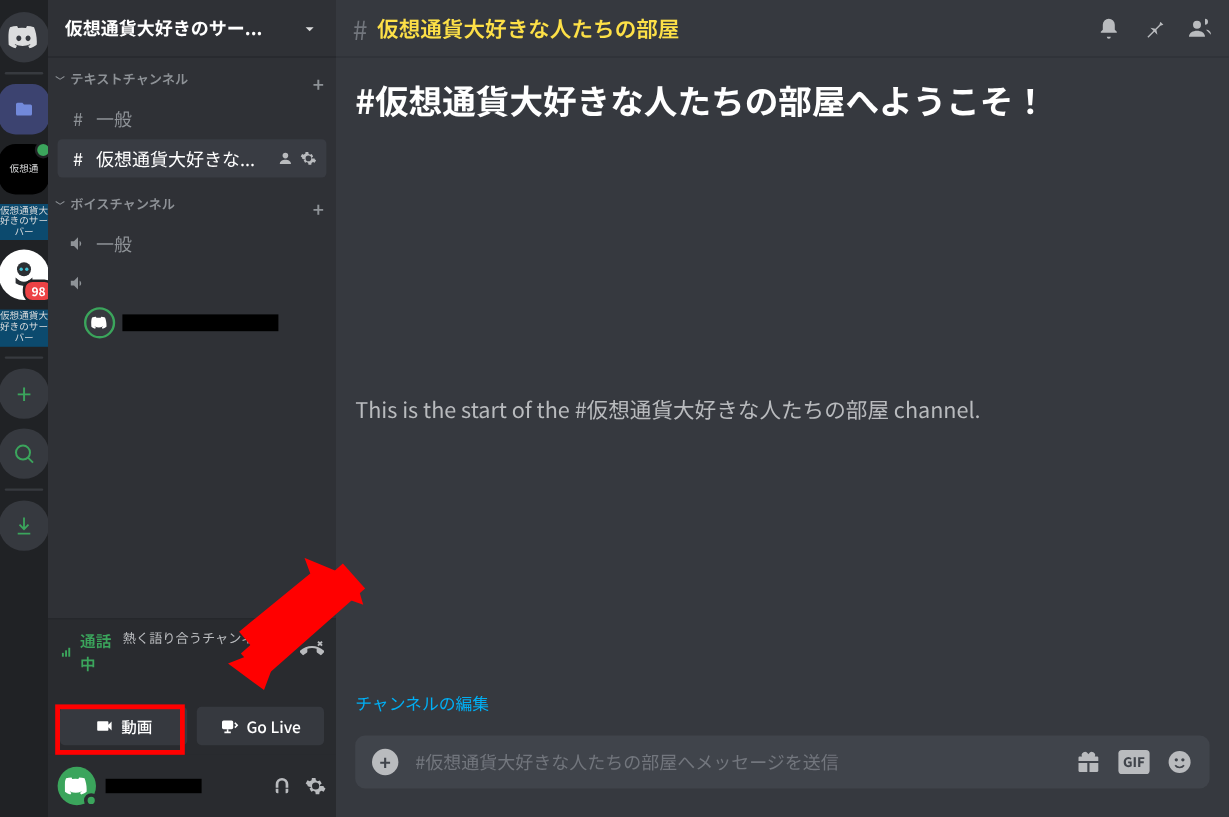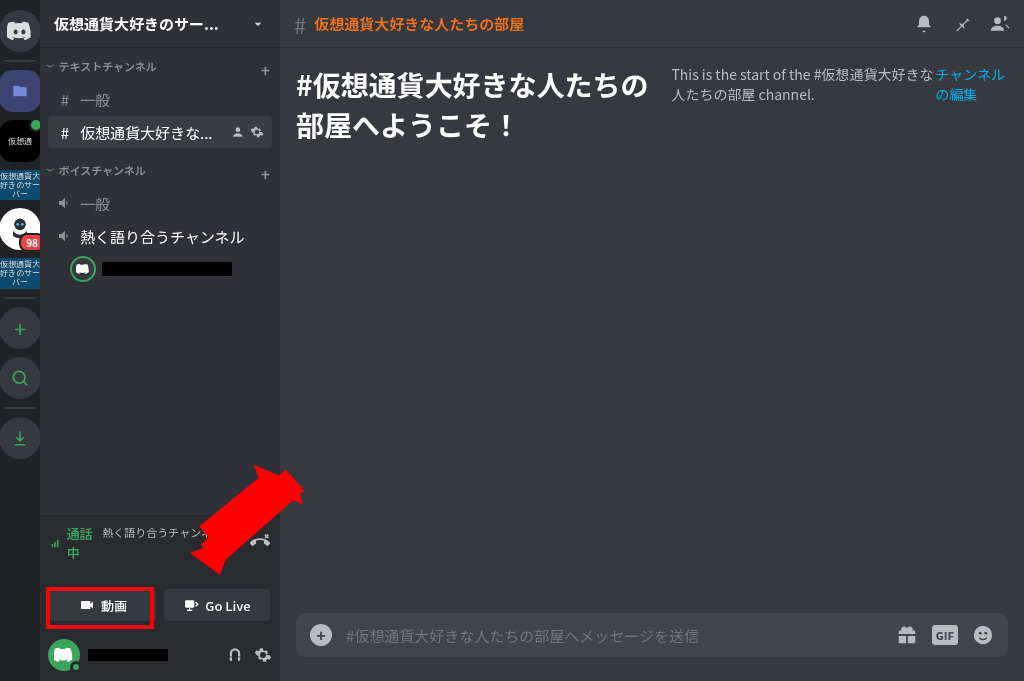--- a/index.html
+++ b/index.html
@@ -63,27 +63,27 @@
 .user-avatar .status-dot { position: absolute; bottom: -2px; right: -2px; width: 12px; height: 12px; background: #3ba55c; border: 3px solid #292b2f; border-radius: 50%; }
 .user-info { flex: 1; }
 .user-info-bar { height: 12px; width: 80px; background: #000; }
 .user-actions { display: flex; gap: 10px; color: #b9bbbe; }
 .user-actions > div { cursor: pointer; }
 
 
 .main { flex: 1; display: flex; flex-direction: column; background: #36393f; }
 .main-header { height: 48px; display: flex; align-items: center; padding: 0 14px; border-bottom: 1px solid #2e3035; }
 .main-header .hash { color: #72767d; font-size: 22px; margin-right: 8px; }
-.main-header .title { font-weight: 600; color: #f97316; font-size: 15px; flex: 1; }
+.main-header .title { font-weight: 600; color: #fde047; font-size: 18px; flex: 1; }
 .main-header .toolbar { display: flex; gap: 18px; color: #b9bbbe; }
 .main-header .toolbar > div { cursor: pointer; }
 
-.chat-body { flex: 1; display: flex; flex-direction: row; justify-content: flex-end; padding: 16px; }
+.chat-body { flex: 1; display: flex; flex-direction: column; justify-content: space-between; padding: 16px; }
 .welcome-title { font-size: 28px; font-weight: 700; color: #fff; margin-bottom: 6px; }
-.welcome-sub { color: #b9bbbe; font-size: 14px; margin-bottom: 6px; }
+.welcome-sub { color: #b9bbbe; font-size: 18px; margin-bottom: 6px; }
 .welcome-link { color: #00aff4; font-size: 14px; cursor: pointer; }
 
 .chat-input-wrap { padding: 0 16px 24px; }
 .chat-input { background: #40444b; border-radius: 8px; height: 44px; display: flex; align-items: center; padding: 0 14px; gap: 14px; }
 .chat-input .plus { width: 22px; height: 22px; background: #b9bbbe; border-radius: 50%; display: flex; align-items: center; justify-content: center; color: #40444b; font-weight: 700; cursor: pointer; }
 .chat-input .placeholder { flex: 1; color: #72767d; font-size: 15px; }
 .chat-input .input-actions { display: flex; gap: 14px; color: #b9bbbe; align-items: center; }
 .chat-input .input-actions > div { cursor: pointer; }
 .gif-badge { background: #b9bbbe; color: #40444b; font-size: 11px; font-weight: 800; padding: 2px 4px; border-radius: 3px; }
 
@@ -181,21 +181,20 @@
           </svg>
       </span>
       <span class="name">一般</span>
     </div>
     <div class="channel-item" style="color:#fff">
       <span class="icon">
         <svg width="16" height="16" viewBox="0 0 24 24" fill="#8e9297">
             <path d="M3 9v6h4l5 5V4L7 9H3zm13 3a4 4 0 00-2-3.5v7A4 4 0 0016 12z"></path>
           </svg>
       </span>
-      <span class="name">熱く語り合うチャンネル</span>
     </div>
     <div class="voice-user">
       <div class="voice-avatar">
         <div class="ring"></div>
         <svg viewBox="0 0 28 20">
             <path d="M23.02 1.05A26 26 0 0 0 16.66 0c-.28.5-.6 1.17-.83 1.7a24 24 0 0 0-7.17 0A18 18 0 0 0 7.83 0 26 26 0 0 0 1.47 1.05C-1 6.4-.3 11.6.05 16.7c2.18 1.6 4.3 2.58 6.36 3.22.5-.68.96-1.4 1.35-2.17-.74-.28-1.45-.62-2.13-1.02.18-.13.35-.27.52-.4 4.3 2 8.9 2 13.17 0 .17.14.34.27.52.4-.68.4-1.4.75-2.14 1.03.4.76.85 1.5 1.35 2.17 2.07-.64 4.18-1.6 6.36-3.22.47-5.95-.63-11.1-2.4-15.65z"></path>
           </svg>
       </div>
       <div class="bar"></div>
     </div>

